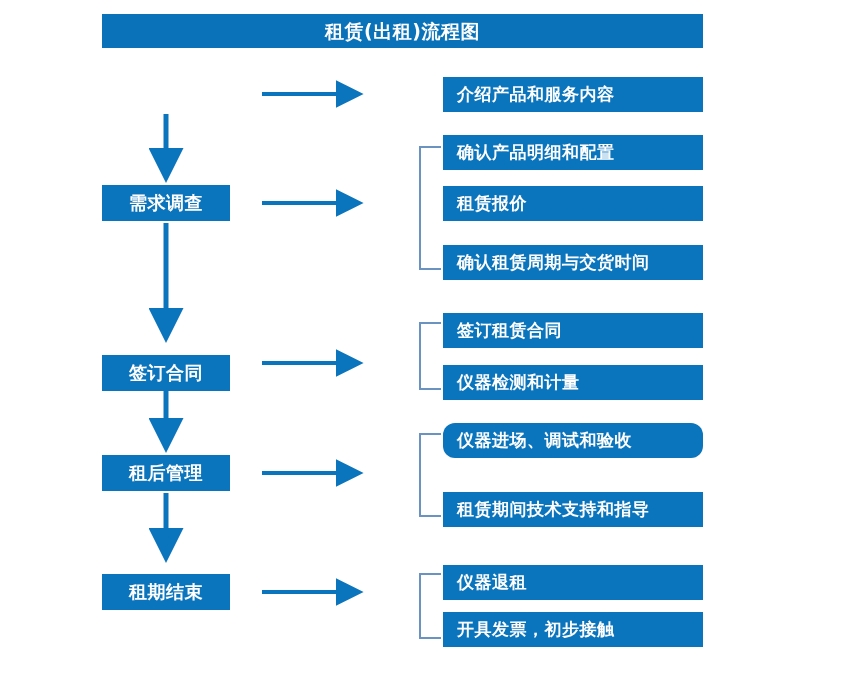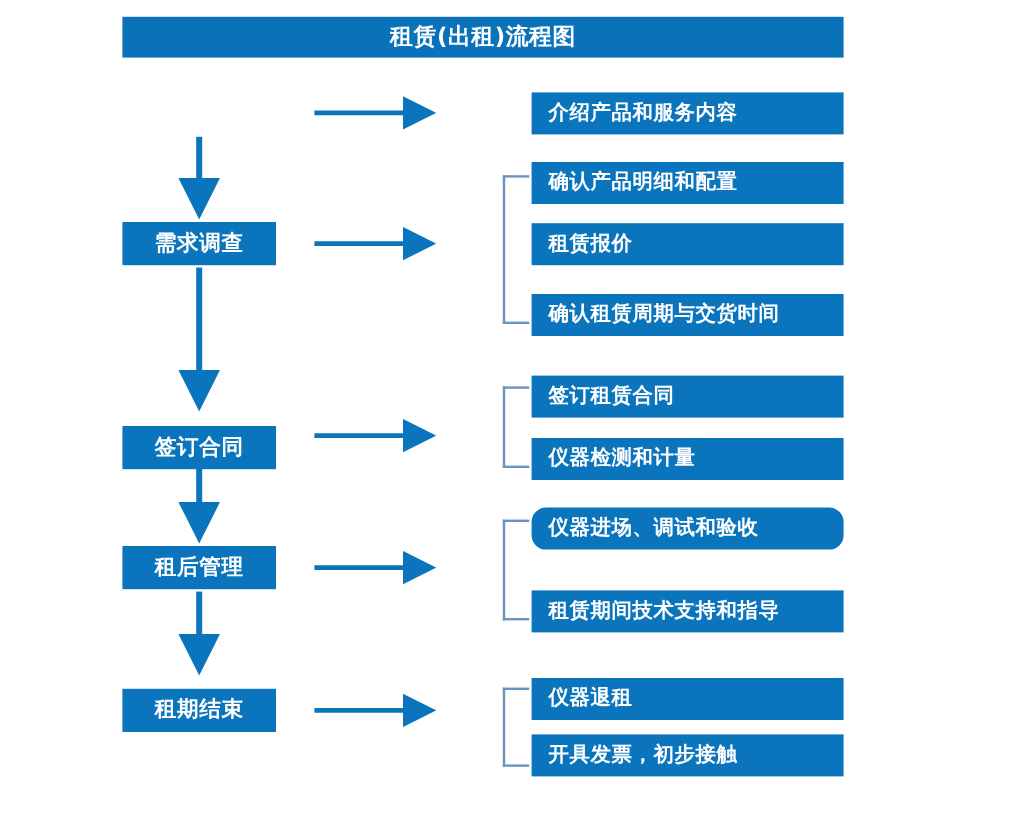--- a/index.html
+++ b/index.html
@@ -108,21 +108,21 @@
   </svg>
 
   <div class="bracket" style="left:419px; top:146px; height:124px;"></div>
   <div class="bracket" style="left:419px; top:322px; height:68px;"></div>
   <div class="bracket" style="left:419px; top:433px; height:84px;"></div>
   <div class="bracket" style="left:419px; top:573px; height:66px;"></div>
 
   <div class="box stage-box" style="top:185px;">需求调查</div>
   <div class="box stage-box" style="top:345px;margin-top:10px;">签订合同</div>
   <div class="box stage-box" style="top:455px;">租后管理</div>
-  <div class="box stage-box" style="top:574px;">租期结束</div>
+  <div class="box stage-box" style="top:574px;font-family:Liberation Serif, serif;">租期结束</div>
 
   <div class="box detail-box" style="top:77px;">介绍产品和服务内容</div>
   <div class="box detail-box" style="top:135px;">确认产品明细和配置</div>
   <div class="box detail-box" style="top:186px;">租赁报价</div>
   <div class="box detail-box" style="top:245px;">确认租赁周期与交货时间</div>
   <div class="box detail-box" style="top:313px;">签订租赁合同</div>
   <div class="box detail-box" style="top:365px;">仪器检测和计量</div>
   <div class="box detail-box" style="top:423px;border-radius:12px;">仪器进场、调试和验收</div>
   <div class="box detail-box" style="top:492px;">租赁期间技术支持和指导</div>
   <div class="box detail-box" style="top:565px;">仪器退租</div>

